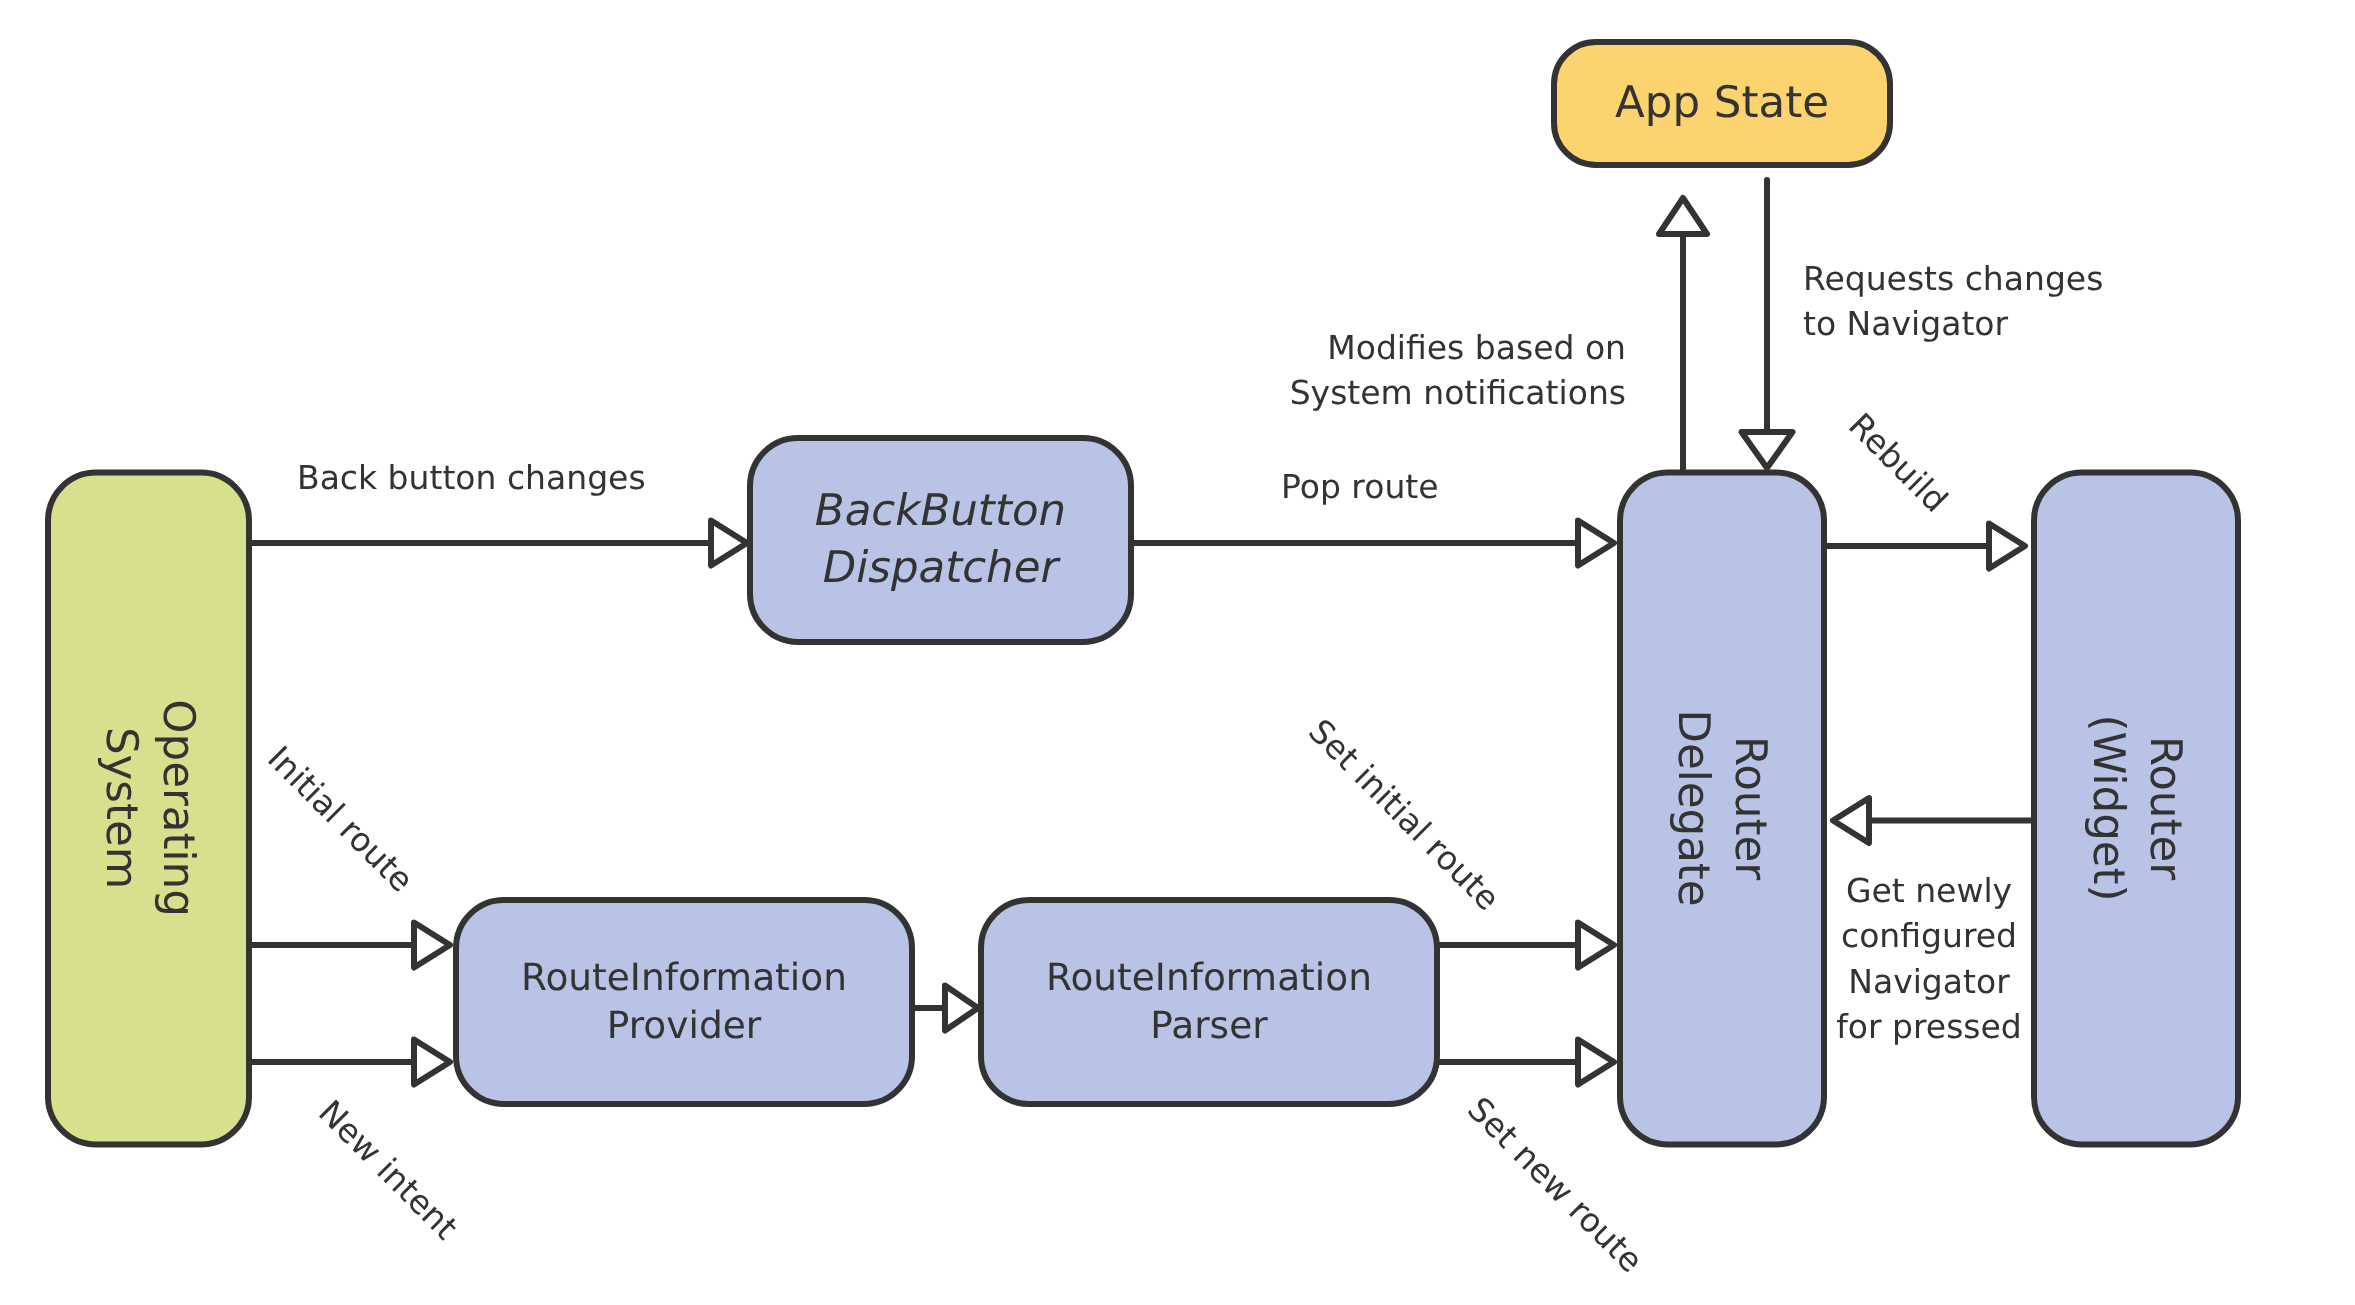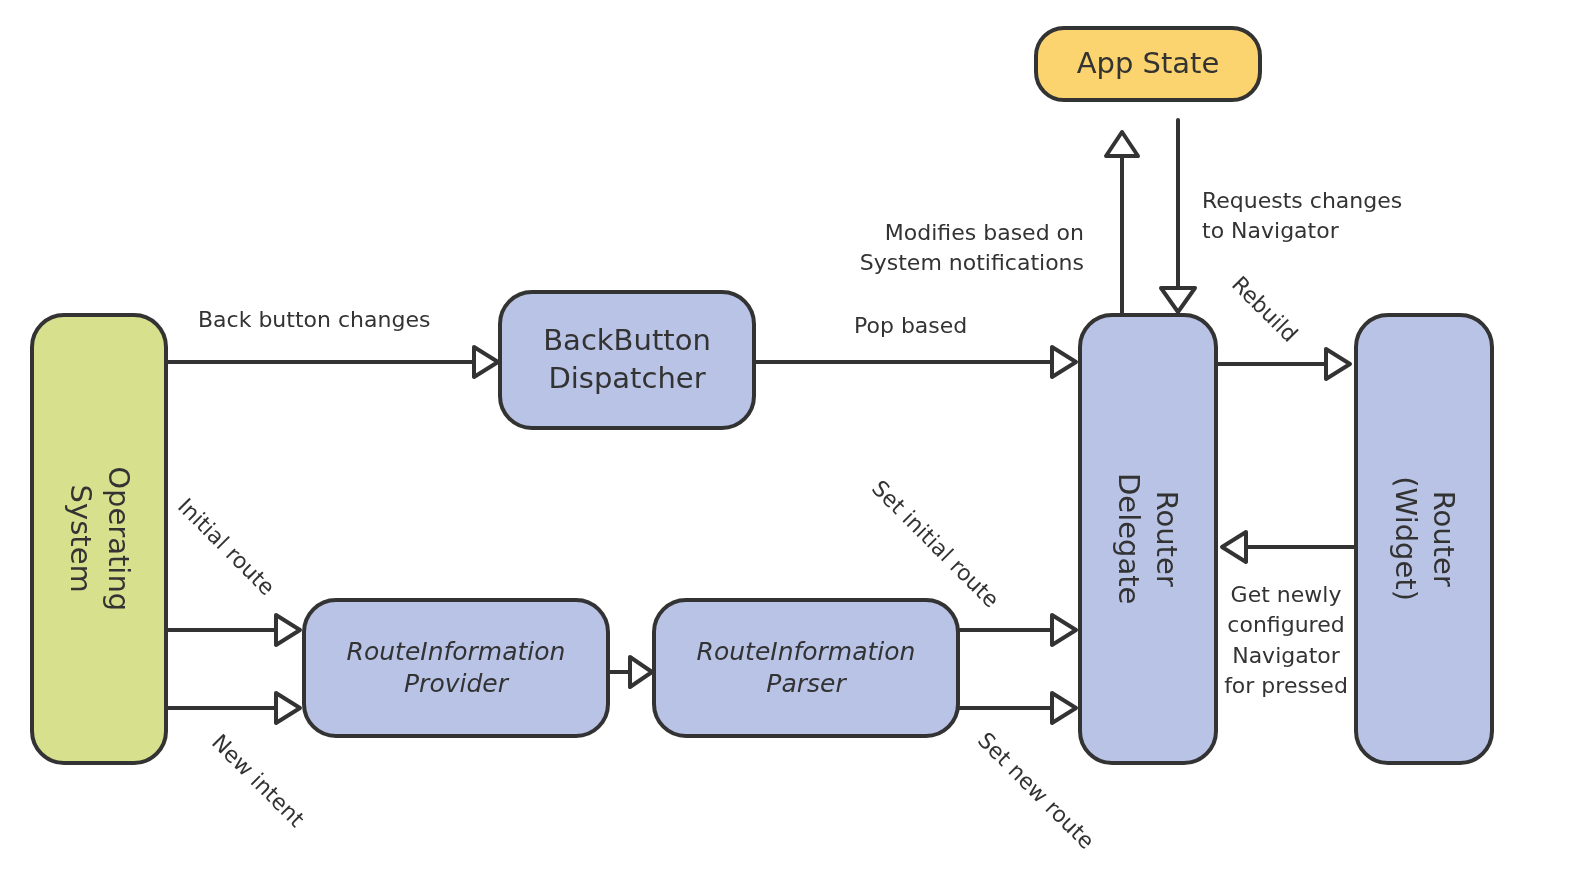--- a/index.html
+++ b/index.html
@@ -4,21 +4,21 @@
   <style>
     html, body { margin: 0; padding: 0; background: #ffffff; }
     body { width: 1570px; height: 870px; position: relative; overflow: hidden;
            font-family: "DejaVu Sans", sans-serif; color: #333333; }
     svg { position: absolute; left: 0; top: 0; }
     .node { position: absolute; box-sizing: border-box; border: 4px solid #333333;
             border-radius: 34px; display: flex; align-items: center; justify-content: center;
             text-align: center; color: #333333; }
     .node .lbl { white-space: pre-line; line-height: 1.3; }
     .node.big .lbl { font-size: 29px; }
-    .node.mid .lbl { font-size: 25px; font-style: italic; }
+    .node.mid .lbl { font-size: 25px; }
     .vert .lbl { transform: rotate(90deg); white-space: pre-line; }
     .edge-label { position: absolute; font-size: 22px; color: #333333; white-space: pre-line; line-height: 1.36; }
     .rot { transform-origin: left top; }
   </style>
 </head>
 <body>
 
 <svg width="1570" height="870">
   <g stroke="#333333" stroke-width="4" fill="#ffffff" stroke-linejoin="round" stroke-linecap="round">
 
@@ -50,30 +50,30 @@
     <polygon points="1161,288 1178,312 1195,288"></polygon>
 
     <line x1="1216" y1="364" x2="1326" y2="364"></line>
     <polygon points="1326,349 1350,364 1326,379"></polygon>
 
     <line x1="1356" y1="547" x2="1246" y2="547"></line>
     <polygon points="1246,532 1222,547 1246,562"></polygon>
   </g>
 </svg>
 
-<div class="node big" style="left:1034px; top:26px; width:228px; height:76px; background:#fcd46f; border-radius:30px;">
+<div class="node big" style="left:1034px; top:26px; width:228px; height:86px; background:#fcd46f; border-radius:30px;">
   <span class="lbl">App State</span>
 </div>
 
 <div class="node big vert" style="left:30px; top:313px; width:138px; height:452px; background:#d7e08c;">
   <span class="lbl">Operating
 System</span>
 </div>
 
-<div class="node big" style="left:498px; top:290px; width:258px; height:140px; background:#b8c3e6;">
+<div class="node big" style="left:498px; top:290px; width:258px; height:140px; background:#b8c3e6;font-style:italic;">
   <span class="lbl">BackButton
 Dispatcher</span>
 </div>
 
 <div class="node mid" style="left:302px; top:598px; width:308px; height:140px; background:#b8c3e6;">
   <span class="lbl">RouteInformation
 Provider</span>
 </div>
 
 <div class="node mid" style="left:652px; top:598px; width:308px; height:140px; background:#b8c3e6;">
@@ -86,26 +86,26 @@
 Delegate</span>
 </div>
 
 <div class="node big vert" style="left:1354px; top:313px; width:140px; height:452px; background:#b8c3e6;">
   <span class="lbl">Router
 (Widget)</span>
 </div>
 
 <div class="edge-label" style="left:198px; top:305px;">Back button changes</div>
 
-<div class="edge-label" style="left:854px; top:311px;">Pop based</div>
+<div class="edge-label" style="left:854px; top:311px;">Pop route</div>
 
 <div class="edge-label" style="left:840px; top:174px; width:244px; text-align:right;margin-top:44px;">Modifies based on
 System notifications</div>
 
-<div class="edge-label" style="left:1202px; top:186px;">Requests changes
+<div class="edge-label" style="left:1202px; top:172px;">Requests changes
 to Navigator</div>
 
 <div class="edge-label rot" style="left:1246px; top:270px; transform: rotate(45deg);">Rebuild</div>
 
 <div class="edge-label" style="left:1222px; top:580px; width:128px; text-align:center; line-height:1.38;">Get newly
 configured
 Navigator
 for pressed</div>
 
 <div class="edge-label rot" style="left:192px; top:492px; transform: rotate(45deg);">Initial route</div>

